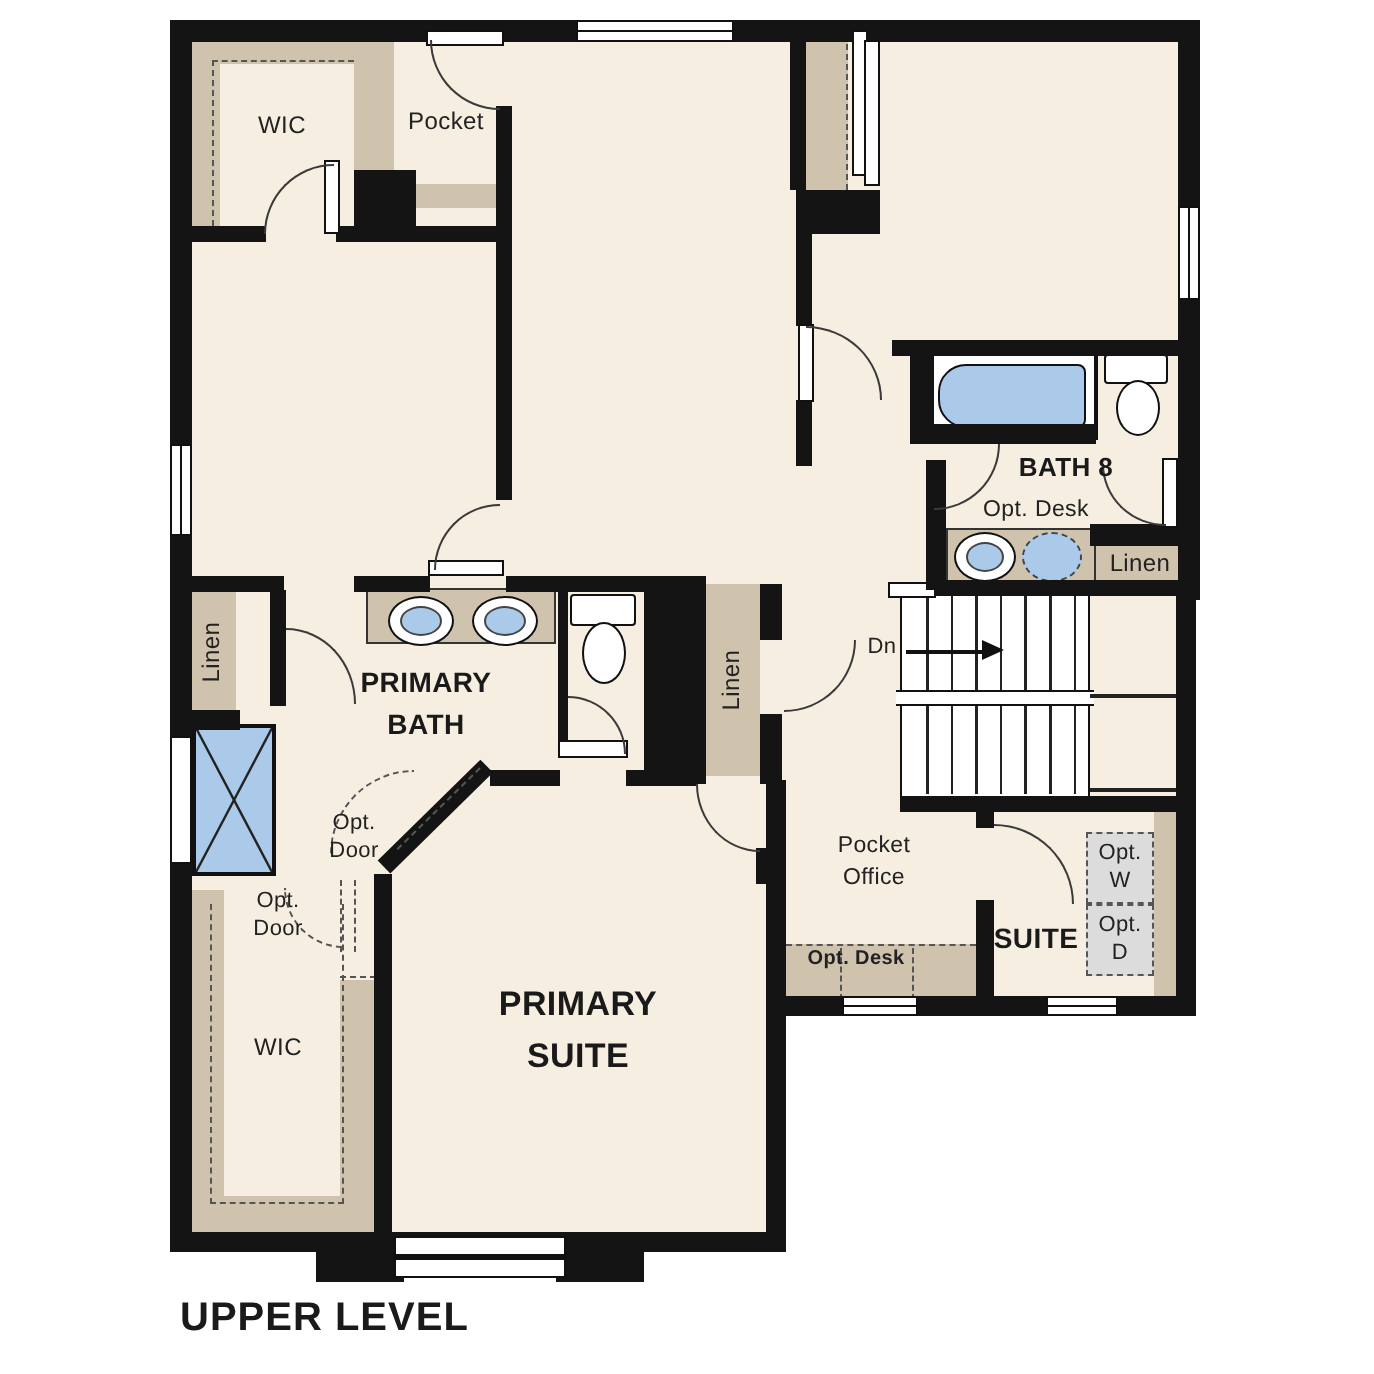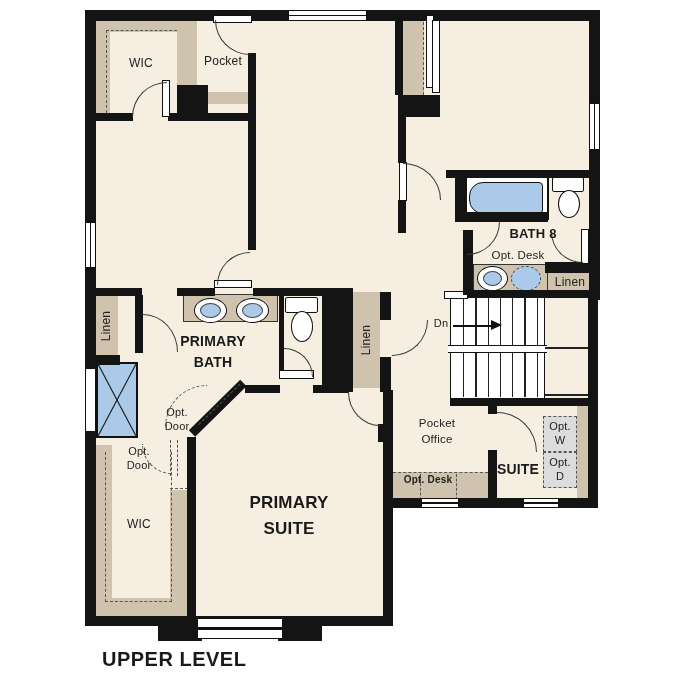--- a/index.html
+++ b/index.html
@@ -191,14 +191,14 @@
 SUITE</div>
   <div class="lbl" style="left:437px;top:431px;font-size:11.5px;">Pocket
 Office</div>
   <div class="lbl" style="left:428px;top:480px;font-size:10px;font-weight:bold;">Opt. Desk</div>
   <div class="lbl b" style="left:518px;top:470px;font-size:14px;">SUITE</div>
   <div class="lbl" style="left:560px;top:434px;font-size:11px;line-height:1.25;">Opt.
 W</div>
   <div class="lbl" style="left:560px;top:470px;font-size:11px;line-height:1.25;">Opt.
 D</div>
 
-  <div class="abs b" style="left:102px;top:648px;font-size:20px;letter-spacing:.5px;">UPPER LEVEL</div>
+  <div class="abs b" style="left:90px;top:648px;font-size:20px;letter-spacing:.5px;">UPPER LEVEL</div>
 </div>
 
 </body></html>

